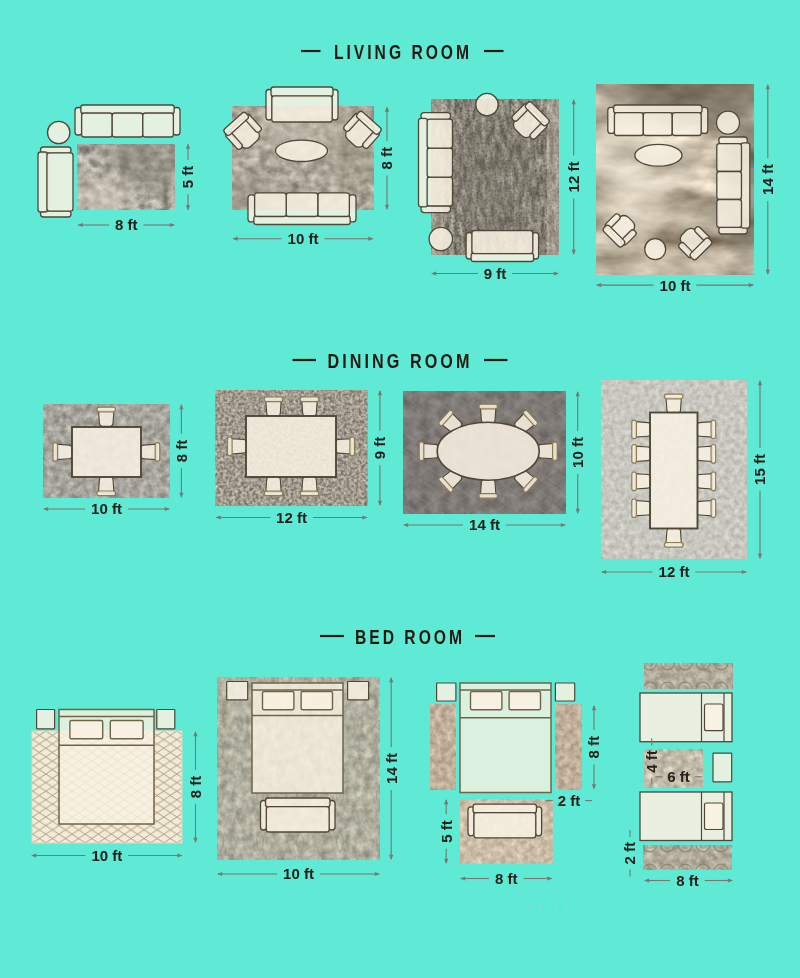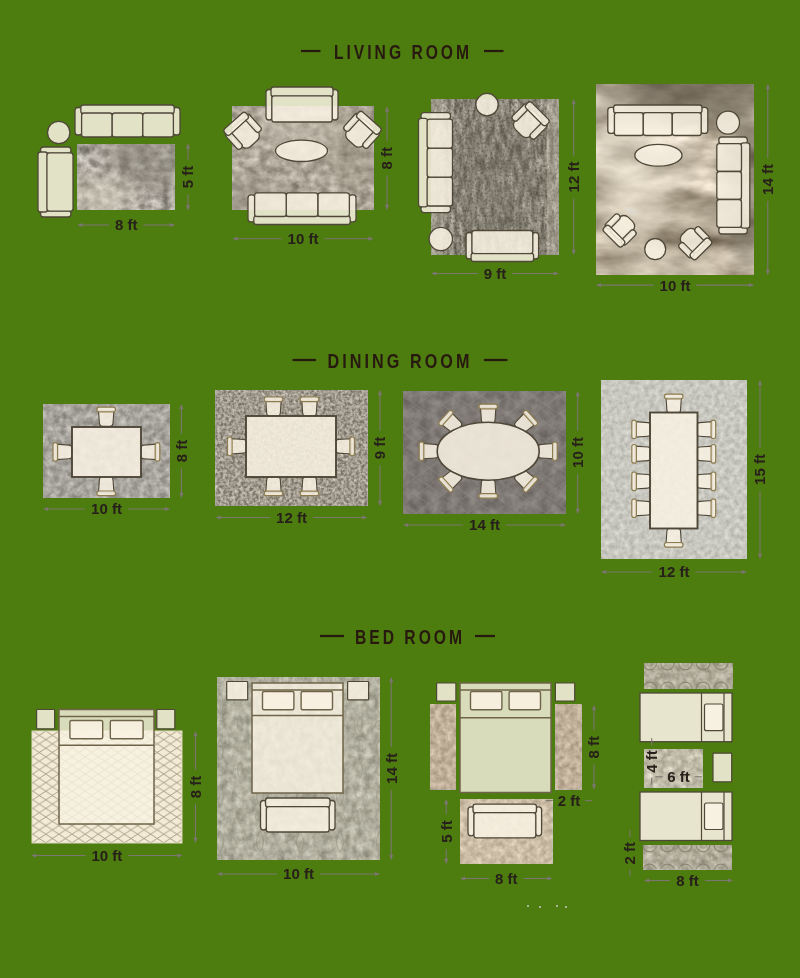--- a/index.html
+++ b/index.html
@@ -1,16 +1,16 @@
 <!DOCTYPE html>
 <html><head>
 <meta charset="utf-8">
 <style>
 html,body{margin:0;padding:0;background:#ffffff;}
-#page{position:relative;width:800px;height:978px;background:#4d7c0f;overflow:hidden;}
+#page{position:relative;width:800px;height:978px;background:#5eead4;overflow:hidden;}
 </style>
 </head>
 <body>
 <div id="page">
 <svg width="800" height="978" viewBox="0 0 800 978">
 <defs>
 
 <filter id="fL1" x="0%" y="0%" width="100%" height="100%" color-interpolation-filters="sRGB">
 <feTurbulence type="fractalNoise" baseFrequency="0.1 0.11" numOctaves="5" seed="11" result="n"></feTurbulence>
 <feColorMatrix in="n" type="matrix" values="1 0 0 0 0 1 0 0 0 0 1 0 0 0 0 0 0 0 0 1" result="g"></feColorMatrix>

